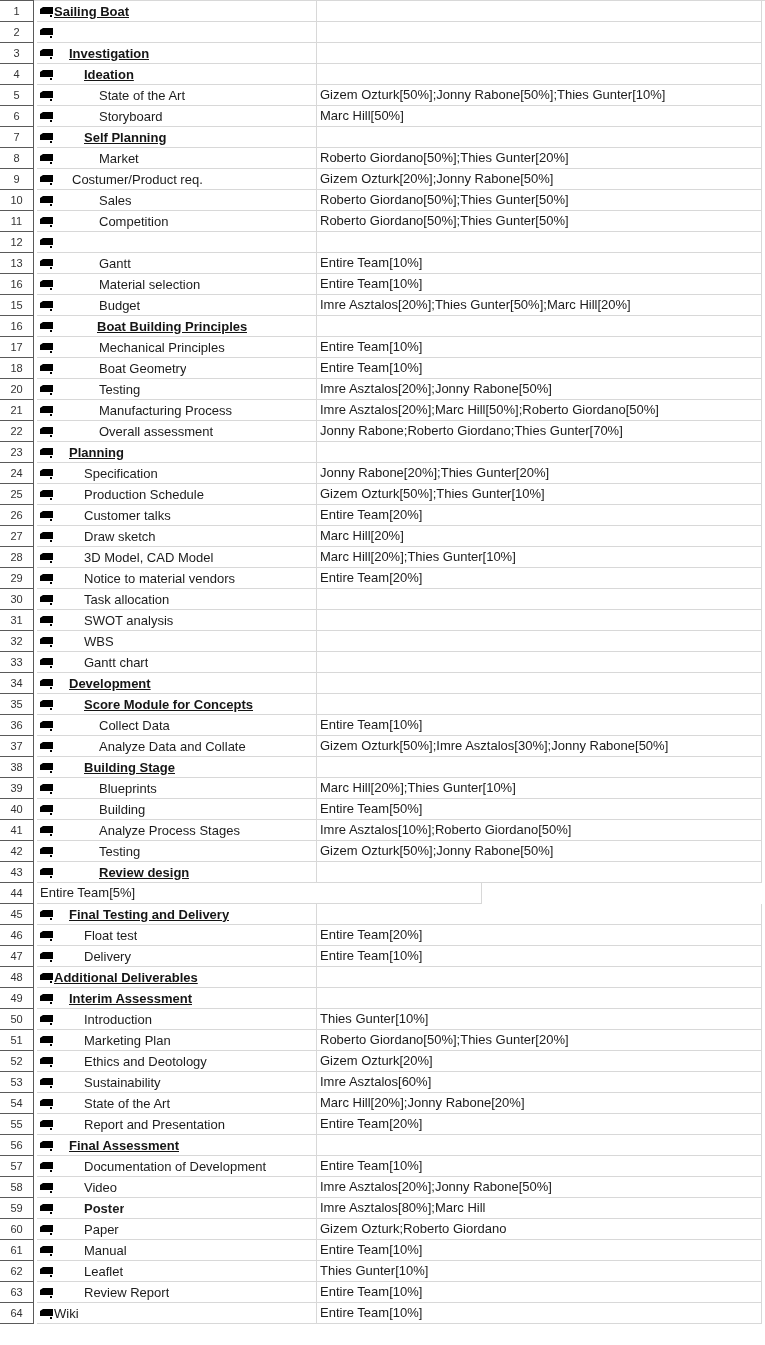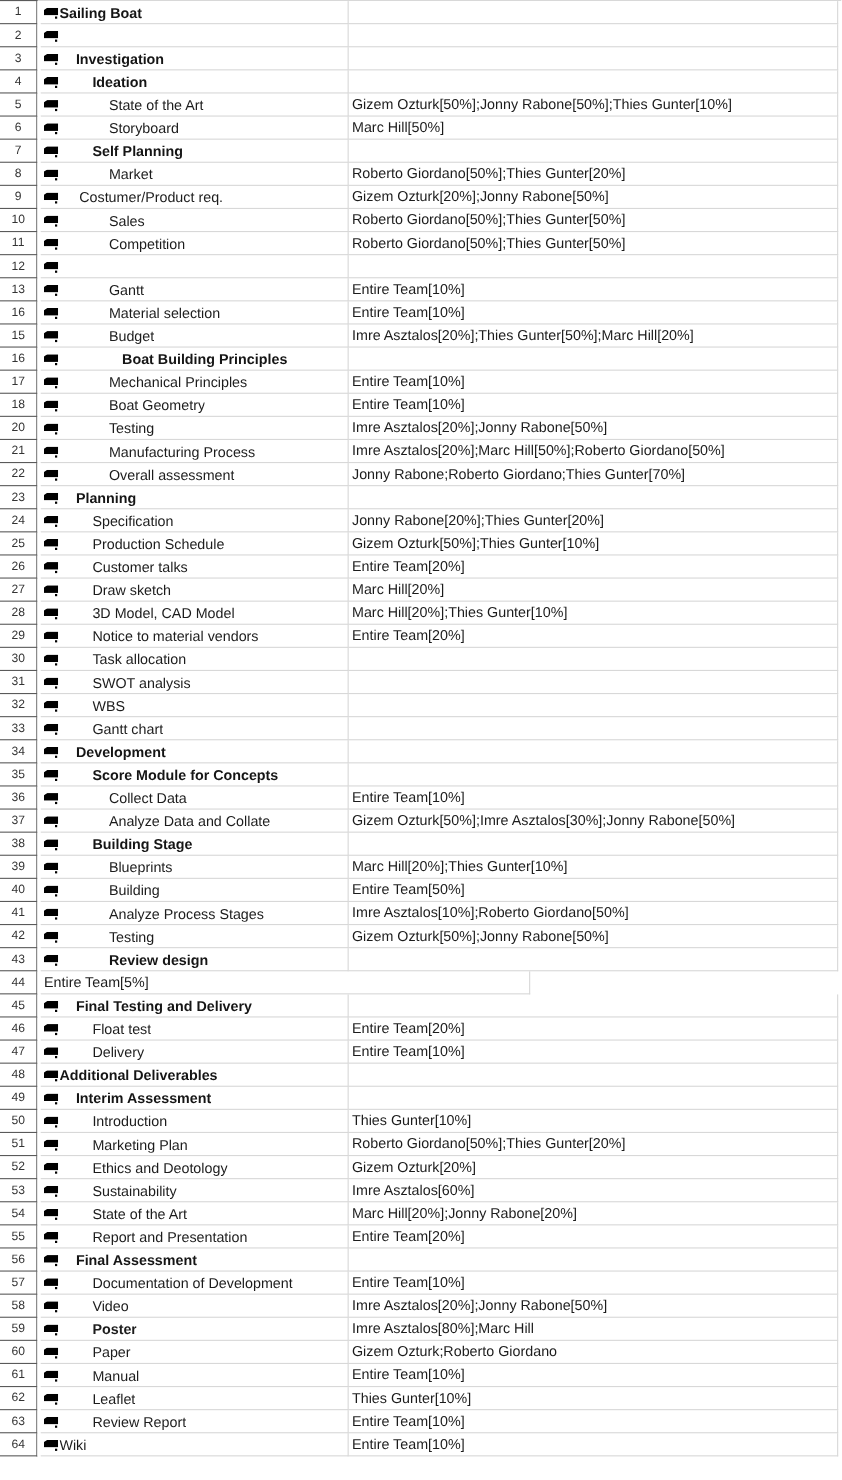--- a/index.html
+++ b/index.html
@@ -35,21 +35,21 @@
     line-height: 20px; padding-left: 3px;
   }
   .task-icon { position: relative; width: 14px; height: 12px; flex: none; margin-left: 3px; }
   .pin-body {
     position: absolute; left: 0; top: 2px; width: 13px; height: 7px; background: #000;
     -webkit-clip-path: polygon(3px 0, 100% 0, 100% 100%, 0 100%, 0 2px);
     clip-path: polygon(3px 0, 100% 0, 100% 100%, 0 100%, 0 2px);
   }
   .pin-dot { position: absolute; left: 10px; top: 10px; width: 2px; height: 2px; background: #000; }
   .task-label { overflow: hidden; white-space: nowrap; }
-  .task-label.bold { font-weight: bold; color: #151515; }
+  .task-label.bold { font-weight: bold; color: #151515; text-decoration: underline; }
 </style>
 </head>
 <body>
 
 <div class="sheet">
   <div id="rows-container">
   <div class="row">
     <div class="cell num">1</div>
     <div class="cell gap"></div>
     <div class="cell task">
@@ -275,21 +275,21 @@
   </div>
 
   <div class="row">
     <div class="cell num">16</div>
     <div class="cell gap"></div>
     <div class="cell task">
       <span class="task-icon">
         <span class="pin-body"></span>
         <span class="pin-dot"></span>
       </span>
-      <span class="task-label bold" style="margin-left: 28px; padding-left: 29px;">Boat Building Principles</span>
+      <span class="task-label bold" style="margin-left: 14px; padding-left: 29px;">Boat Building Principles</span>
     </div>
     <div class="cell res">
       <span></span>
     </div>
   </div>
 
   <div class="row">
     <div class="cell num">17</div>
     <div class="cell gap"></div>
     <div class="cell task">

